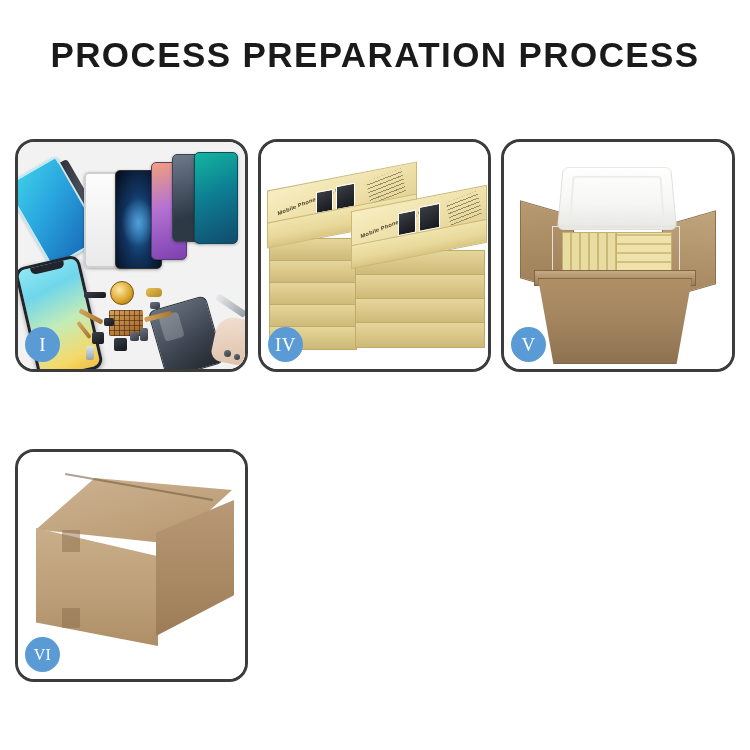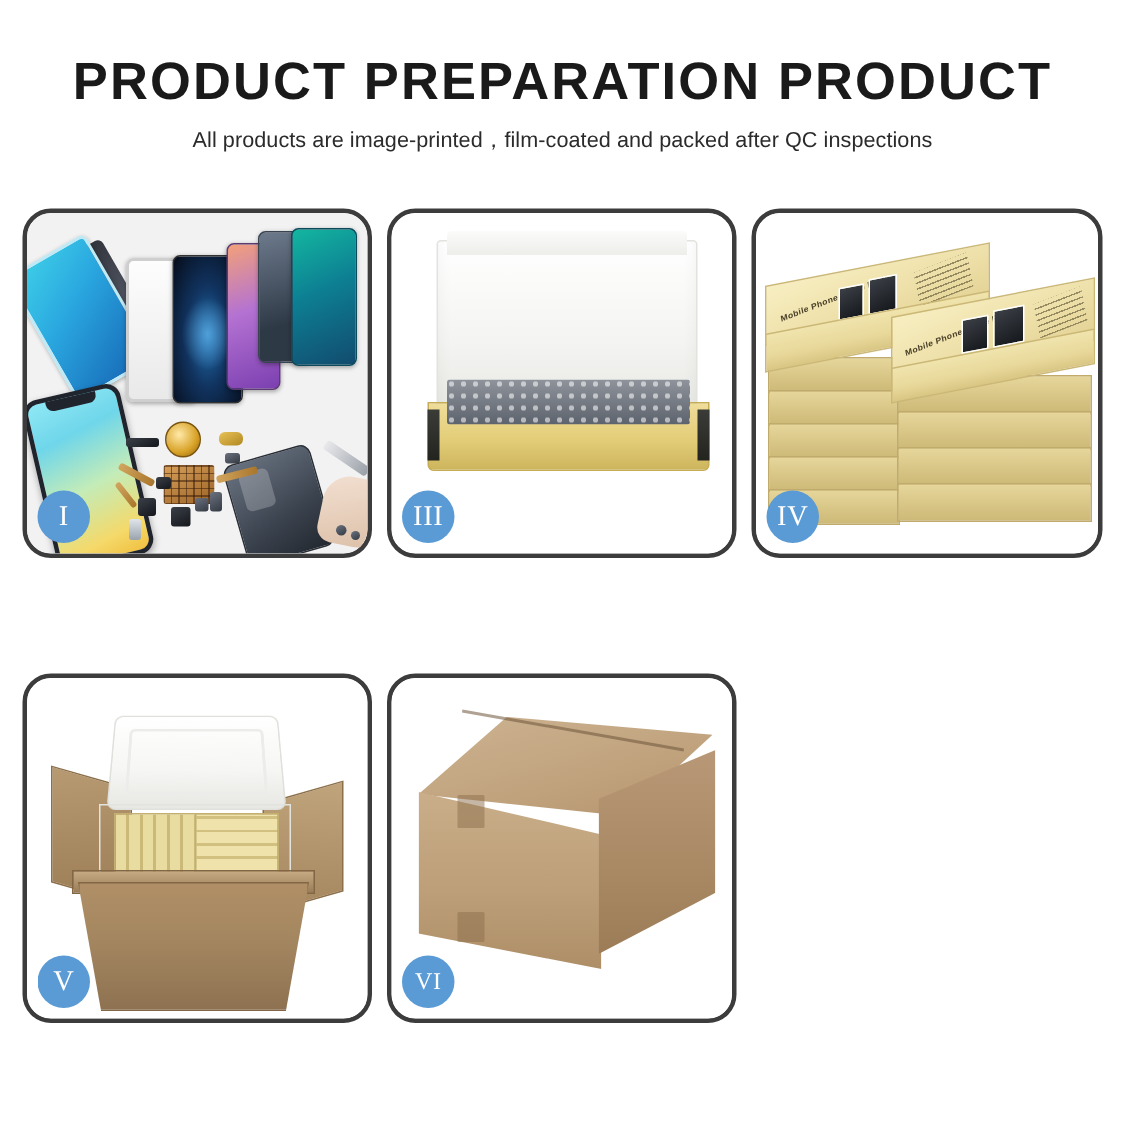--- a/index.html
+++ b/index.html
@@ -389,22 +389,21 @@
   .sh-tape {
     position:absolute;
     background: rgba(139,110,76,.5);
     border-radius:1px;
   }
 </style>
 </head>
 <body>
 
 <div id="header">
-  <h1 id="page-title">PRODUCT PREPARATION PRODUCT</h1>
-  <p id="page-subtitle">All products are image-printed，film-coated and packed after QC inspections</p>
+  <h1 id="page-title">PROCESS PREPARATION PROCESS</h1>
 </div>
 
 <div id="panel-grid">
 
   <div class="panel">
     <div class="panel-media scene-parts">
       <div class="sp-p1b"></div>
       <div class="sp-screen sp-p1"></div>
       <div class="sp-screen sp-big-white"></div>
       <div class="sp-screen sp-big-dark"></div>
@@ -429,31 +428,20 @@
       <div class="sp-flex" style="left:56px; top:186px; width:20px; height:4px; transform:rotate(52deg);"></div>
       <div class="sp-hand"></div>
       <div class="sp-tweezer"></div>
       <div class="sp-chip" style="left:206px; top:208px; width:7px; height:7px; border-radius:50%;"></div>
       <div class="sp-chip" style="left:216px; top:212px; width:6px; height:6px; border-radius:50%;"></div>
     </div>
     <div class="badge">I</div>
   </div>
 
 
-  <div class="panel">
-    <div class="panel-media scene-foambox">
-      <div class="fb-lidfoam"></div>
-      <div class="fb-tray">
-        <div class="fb-tray-inner"></div>
-        <div class="fb-tab-l"></div>
-        <div class="fb-tab-r"></div>
-      </div>
-    </div>
-    <div class="badge">III</div>
-  </div>
 
   <div class="panel">
     <div class="panel-media scene-stack">
 
       <div class="kbox-side" style="left:8px; top:96px; width:86px; height:22px;"></div>
       <div class="kbox-side" style="left:8px; top:118px; width:86px; height:22px;"></div>
       <div class="kbox-side" style="left:8px; top:140px; width:86px; height:22px;"></div>
       <div class="kbox-side" style="left:8px; top:162px; width:86px; height:22px;"></div>
       <div class="kbox-side" style="left:8px; top:184px; width:86px; height:22px;"></div>
 

